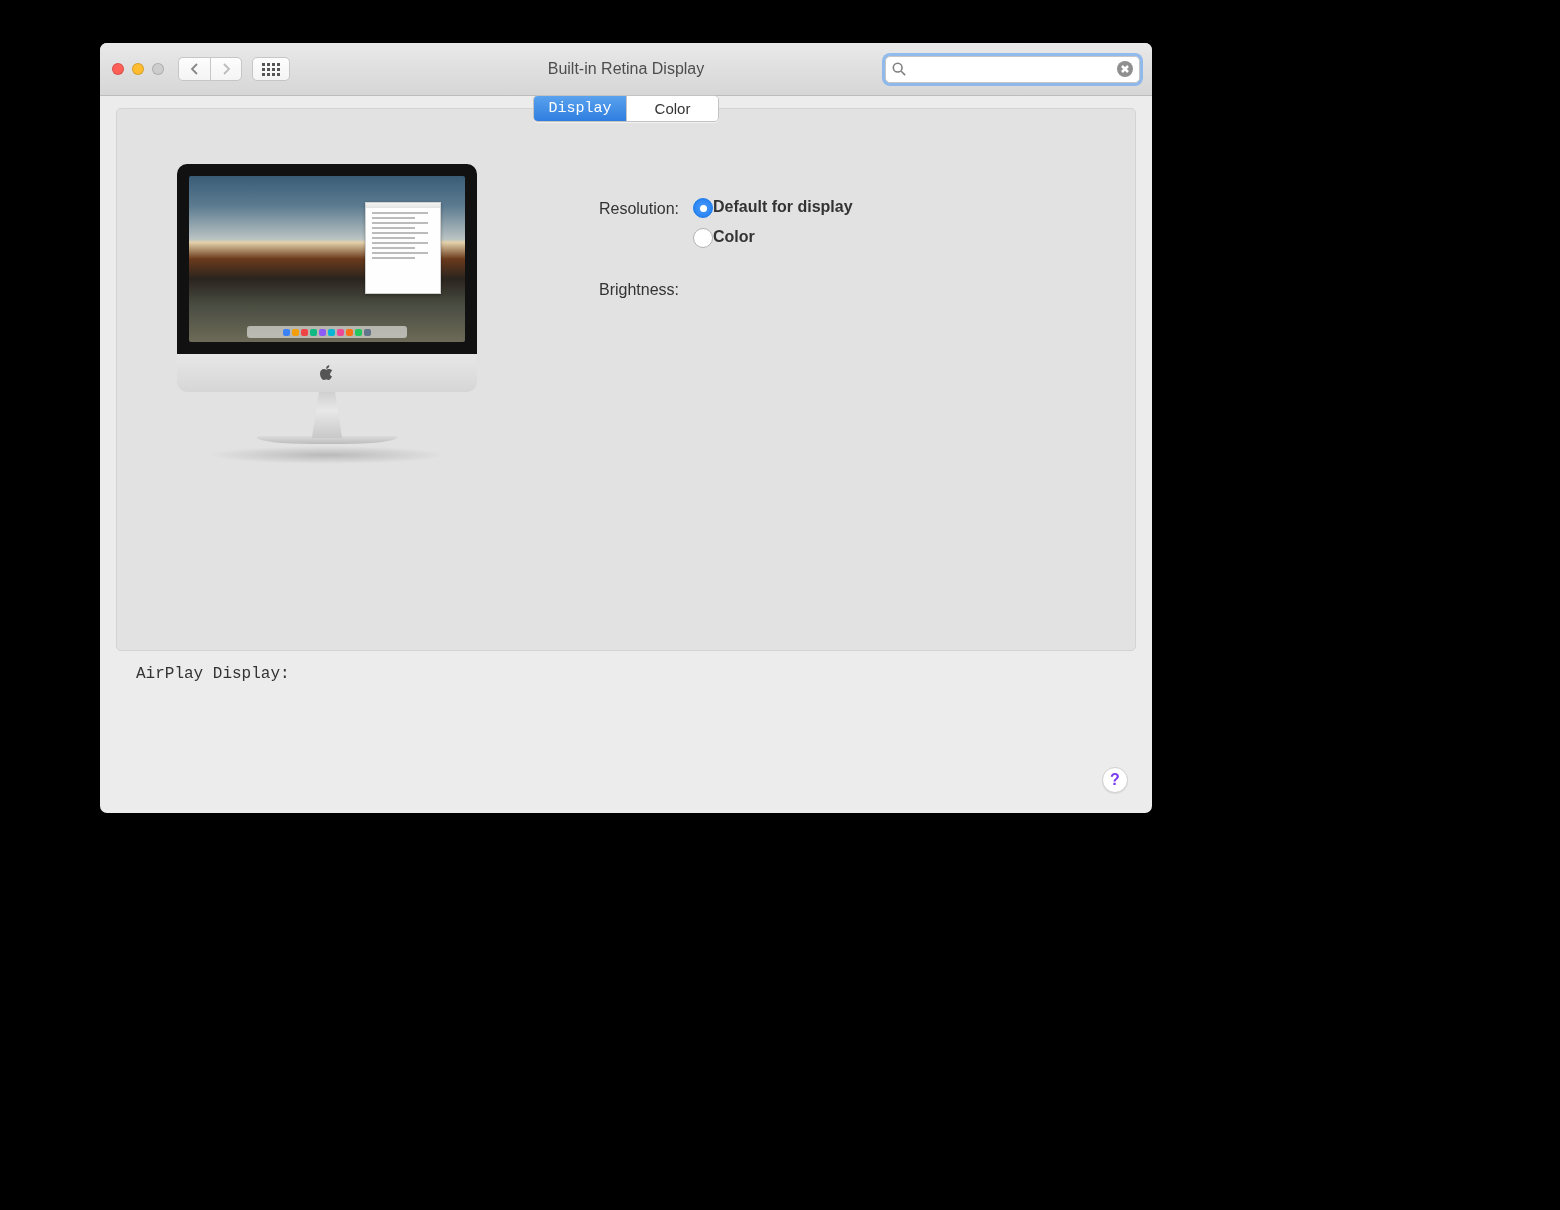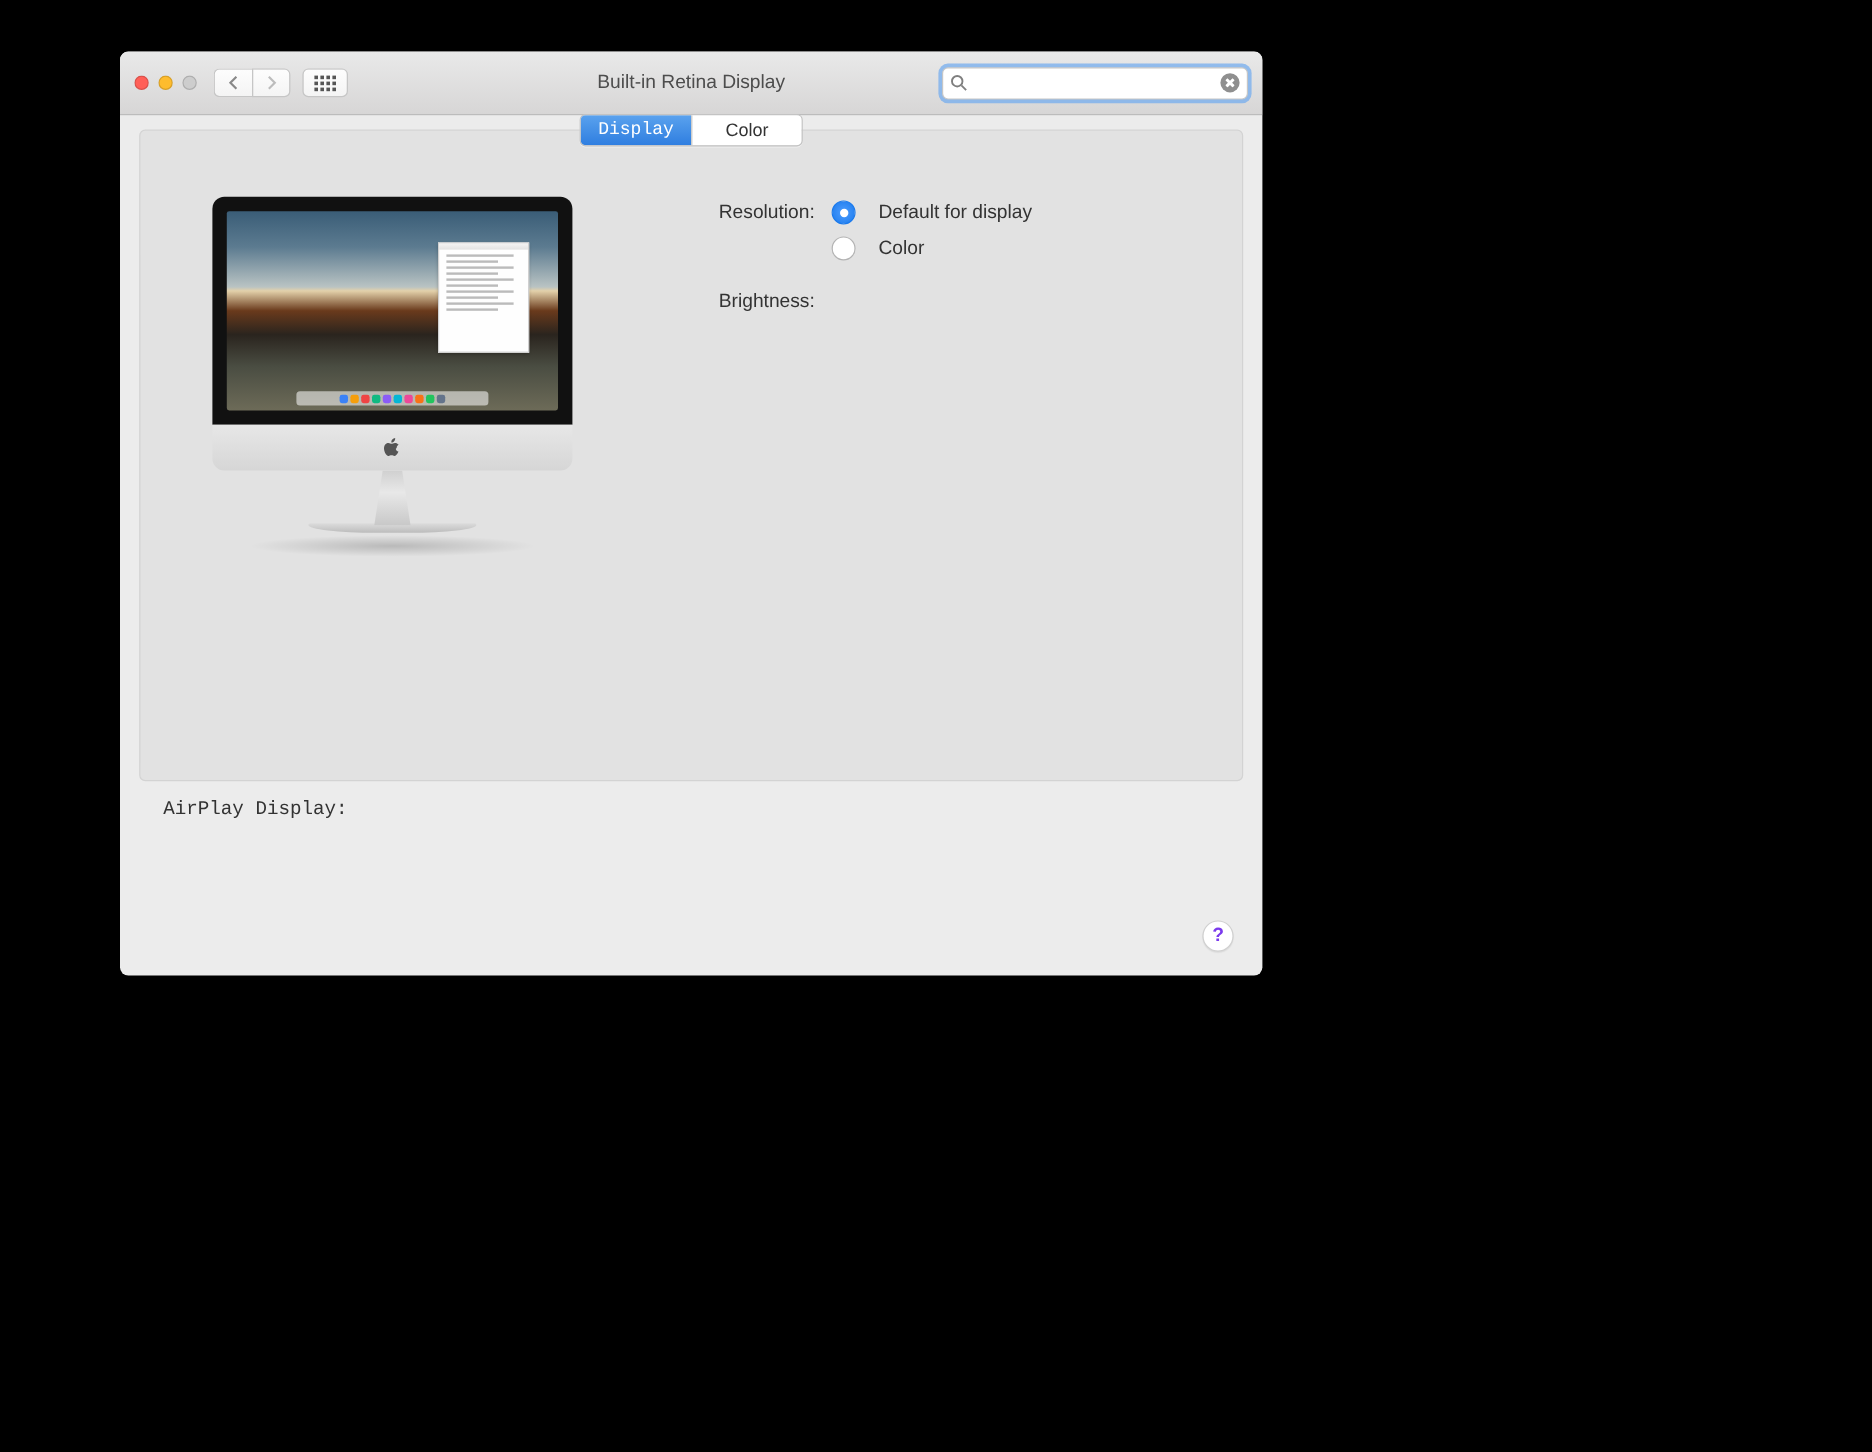--- a/index.html
+++ b/index.html
@@ -9,21 +9,21 @@
   width: 1560px;
   height: 1210px;
   position: relative;
   font-size: 13px;
   color: #333;
 }
 .window {
   position: absolute;
   left: 100px;
   top: 43px;
-  width: 952px;
+  width: 1052px;
   height: 770px;
   background: #ececec;
   border-radius: 7px;
   box-shadow: 0 20px 60px rgba(0,0,0,.55), 0 0 1px rgba(0,0,0,.5);
   overflow: hidden;
 }
 .titlebar {
   height: 53px;
   background: linear-gradient(#e9e9e9, #d7d6d6);
   border-bottom: 1px solid #bcbcbc;
@@ -146,24 +146,24 @@
   background:linear-gradient(#dcdcdc,#bcbcbc);
   border-radius:2px 2px 50% 50% / 2px 2px 8px 8px;
 }
 .imac-shadow{
   width:240px; height:18px; margin:2px auto 0;
   background: radial-gradient(ellipse, rgba(0,0,0,.18) 0%, transparent 70%);
 }
 
 
 .form{position:absolute; left:430px; top:58px; right:30px;}
-.form-row{display:flex; align-items:flex-start; margin-bottom:24px;}
+.form-row{display:flex; align-items:flex-start; margin-bottom:24px;margin-top:31px;}
 .form-label{width:132px; text-align:right; font-size:16px; color:#333; margin-right:14px; padding-top:2px;}
 .opts{display:flex; flex-direction:column; gap:10px;}
-.radio,.check{display:flex; align-items:flex-end; gap:19px; font-size:16px;}
+.radio,.check{display:flex; align-items:flex-start; gap:0; font-size:16px;font-weight:bold;}
 .rbox{width:20px;height:20px;border-radius:50%;background:#fff;border:1px solid #b3b3b3;display:flex;align-items:center;justify-content:center;}
 .rbox.on{background:radial-gradient(circle,#4d9dff 0%,#1b7aec 100%);border-color:#1b7aec;}
 .rbox.on::after{content:"";width:7px;height:7px;border-radius:50%;background:#fff;}
 .cbox{width:18px;height:18px;border-radius:4px;background:linear-gradient(#55a2f3,#1e7eed);display:flex;align-items:center;justify-content:center;}
 .cbox svg{width:12px;height:12px;stroke:#fff;stroke-width:3;fill:none;}
 
 .slider{position:relative; width:388px; height:20px; margin-top:2px;}
 .slider .track{position:absolute;left:0;right:0;top:9px;height:5px;border-radius:3px;background:#bcbcbc;}
 .slider .fill{position:absolute;left:0;top:9px;height:5px;border-radius:3px;background:#2f7ee0;width:86%;}
 .slider .thumb{position:absolute;top:0;left:86%;transform:translateX(-50%);width:20px;height:20px;border-radius:50%;background:#fff;border:1px solid #c6c6c6;box-shadow:0 1px 2px rgba(0,0,0,.25);}

